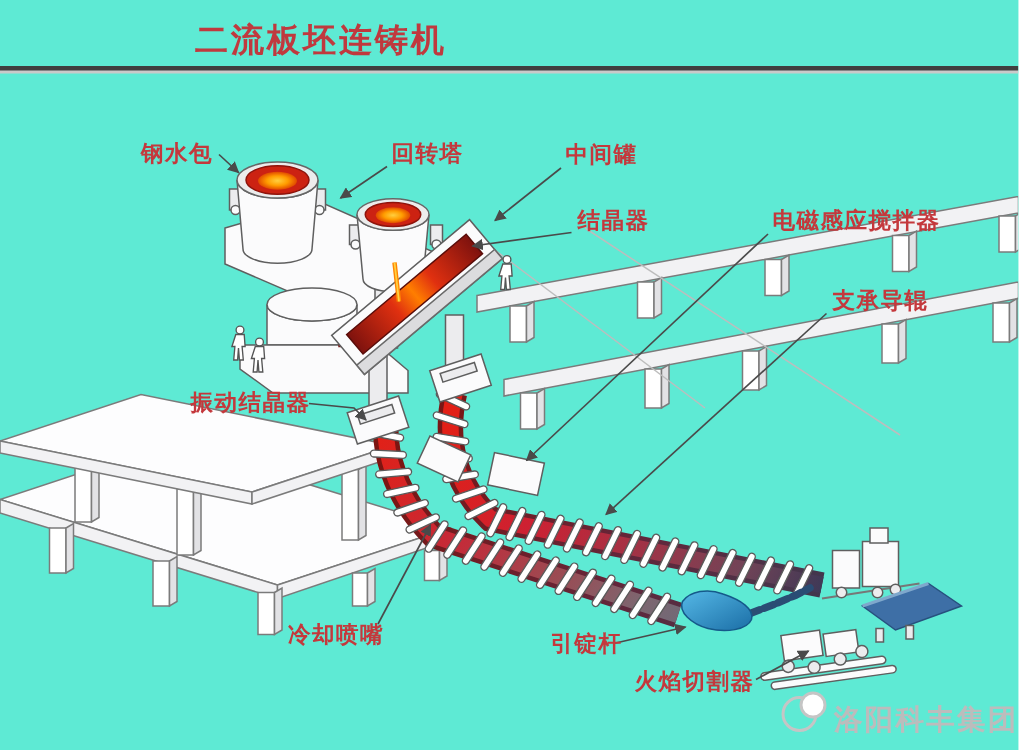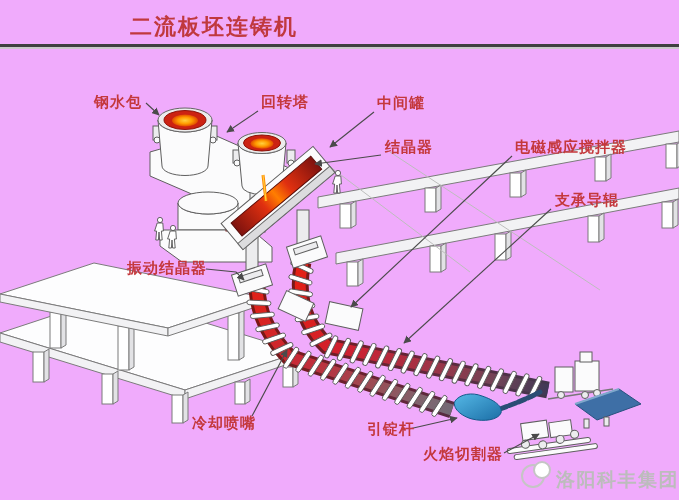--- a/index.html
+++ b/index.html
@@ -1,16 +1,16 @@
 <!DOCTYPE html>
 <html><head>
 <meta charset="utf-8">
 <style>
   html,body{margin:0;padding:0;background:#ffffff;}
-  .page{position:relative;width:679px;height:500px;background:#f0abfc;overflow:hidden;
+  .page{position:relative;width:679px;height:500px;background:#5eead4;overflow:hidden;
         font-family:"Liberation Sans", sans-serif;}
   .title{position:absolute;left:130px;top:12px;font-size:22px;font-weight:bold;
          color:#c0393e;letter-spacing:2px;}
   .title-rule{position:absolute;left:0;top:44px;width:679px;height:3px;background:#3f3f3f;
          box-shadow:0 2px 0 #c9c9c9;}
   svg{position:absolute;left:0;top:0;}
   .floor{fill:#fdfdfe;stroke:#7b7b7b;stroke-width:1;}
   .band{fill:#f2f2f4;stroke:#7b7b7b;stroke-width:1;}
   .cf{fill:#ffffff;stroke:#7b7b7b;stroke-width:1;}
   .cs{fill:#e2e2e5;stroke:#7b7b7b;stroke-width:1;}

